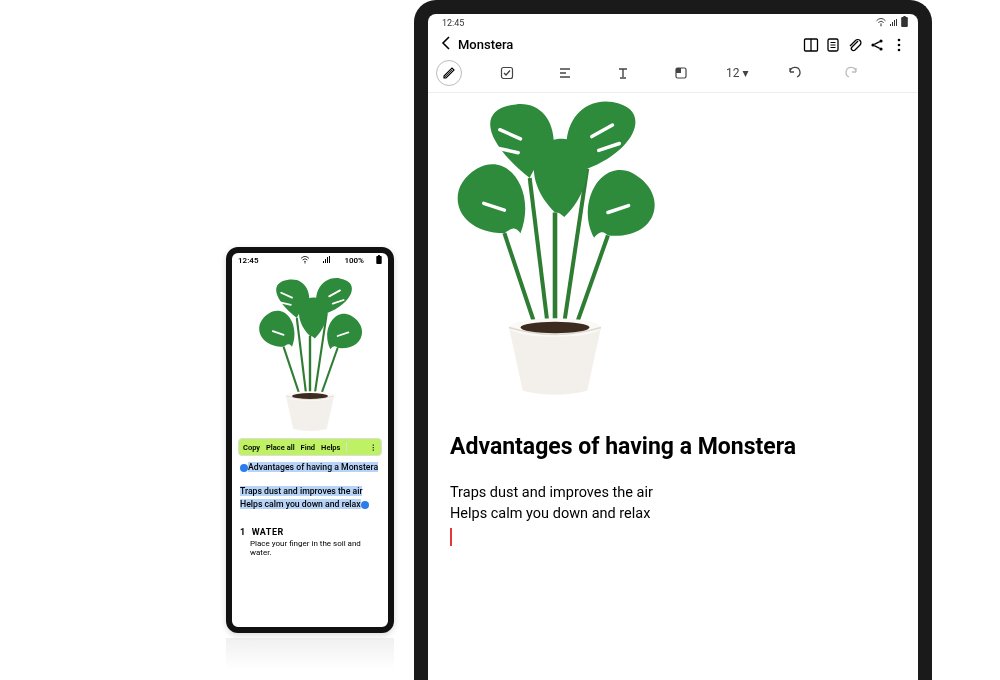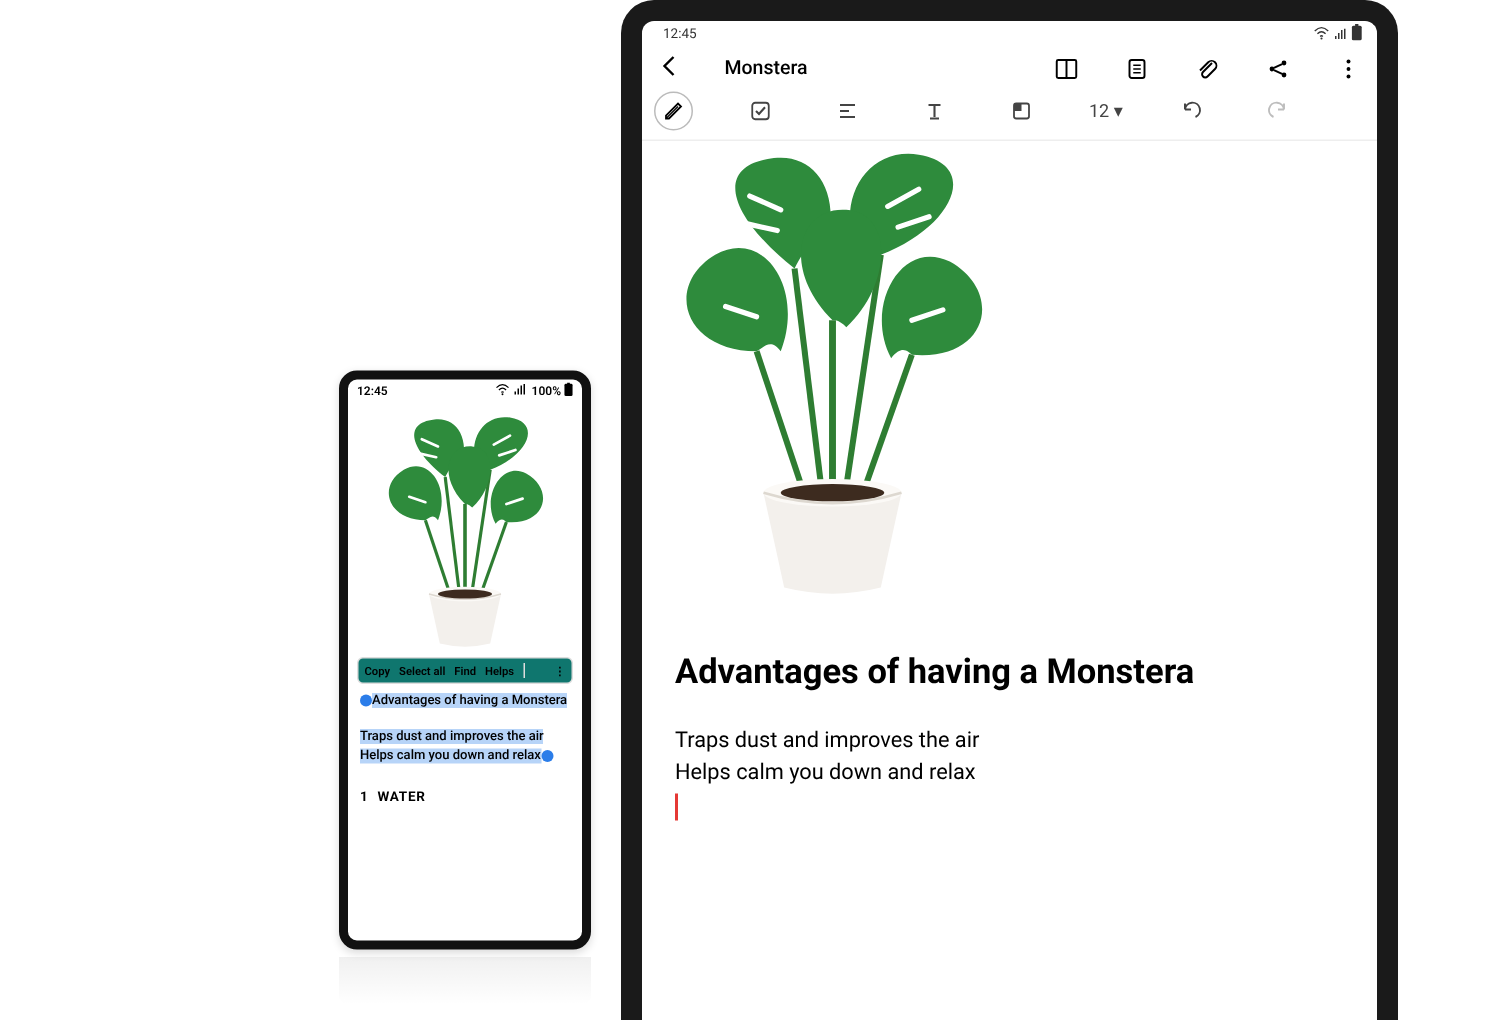--- a/index.html
+++ b/index.html
@@ -29,40 +29,40 @@
   }
   .phone-status {
     display: flex;
     justify-content: space-between;
     align-items: center;
     padding: 2px 6px 0 6px;
     font-size: 8px;
     font-weight: 600;
     color: #000;
   }
-  .phone-status .right { display: flex; gap: 2px; align-items: center; }
+  .phone-status .right { display: flex; gap: 12px; align-items: center; }
   .phone-plant {
     height: 168px;
     display: flex;
     align-items: flex-end;
     justify-content: center;
     position: relative;
   }
   .phone-plant svg { width: 120px; height: 160px; }
   .phone-context {
     margin: 4px 6px 2px 6px;
     border: 1px solid #ddd;
     border-radius: 4px;
     padding: 3px 4px;
     display: flex;
     gap: 6px;
     align-items: center;
     font-size: 7.5px;
     font-weight: 600;
-    background:#0f766e;
+    background:#bef264;
   }
   .phone-context .sep { width:1px; height:10px; background:#ddd; }
   .phone-context .more { margin-left:auto; font-weight:900; letter-spacing:0; }
   .phone-text {
     padding: 3px 8px 0 8px;
     font-size: 8.7px;
     line-height: 1.5;
   }
   .phone-text .hl {
     background: #b7d4f8;
@@ -105,21 +105,21 @@
     display: flex;
     flex-direction: column;
   }
   .tab-status {
     display:flex;justify-content:space-between;align-items:center;
     padding: 2px 10px 0 14px;
     font-size: 9px;
     color:#333;
   }
   .tab-head {
-    display:flex;align-items:center;gap:29px;
+    display:flex;align-items:center;gap:4px;
     padding: 6px 10px 4px 10px;
   }
   .tab-head .back { font-size:16px; line-height:1; cursor:pointer; }
   .tab-head .title { font-size:13px; font-weight:500; }
   .tab-head .spacer { flex:1; }
   .tab-head .ico { width:18px; display:flex; justify-content:center; cursor:pointer; }
   .tab-head svg { width:16px; height:16px; }
 
   .tab-tools {
     display:flex; align-items:center; gap:32px;
@@ -229,41 +229,42 @@
   </div>
 
   <div class="phone-plant">
     <svg>
         <use href="#monstera"></use>
       </svg>
   </div>
 
   <div class="phone-context">
     <span>Copy</span>
-    <span>Select all</span>
+    <span>Place all</span>
     <span>Find</span>
     <span>Helps</span>
     <span class="sep"></span>
     <span class="more">⋮</span>
   </div>
 
   <div class="phone-text">
     <div class="title-line">
       <span class="handle"></span><span class="hl">Advantages of having a Monstera</span>
     </div>
     <div class="gap"></div>
     <div><span class="hl">Traps dust and improves the air</span></div>
     <div><span class="hl">Helps calm you down and relax</span><span class="handle"></span></div>
   </div>
 
   <div class="phone-section">
     <div class="h">
       <span class="num">1</span>
       <span>WATER</span>
     </div>
+    <div class="sub">Place your finger in the soil and water.</div>
   </div>
 </div>
 <div class="reflection"></div>
 
 <div class="tablet">
 
   <div class="tab-status">
     <span>12:45</span>
     <span>
       <span>

